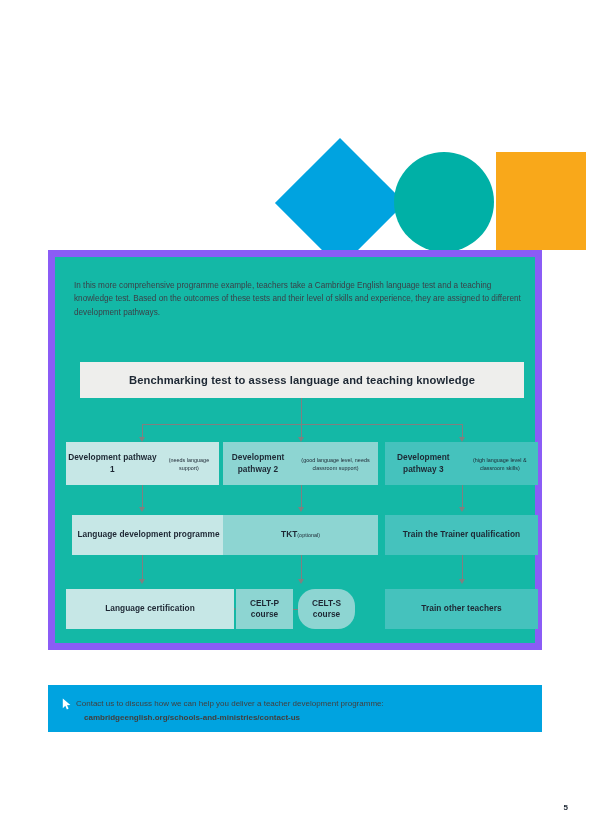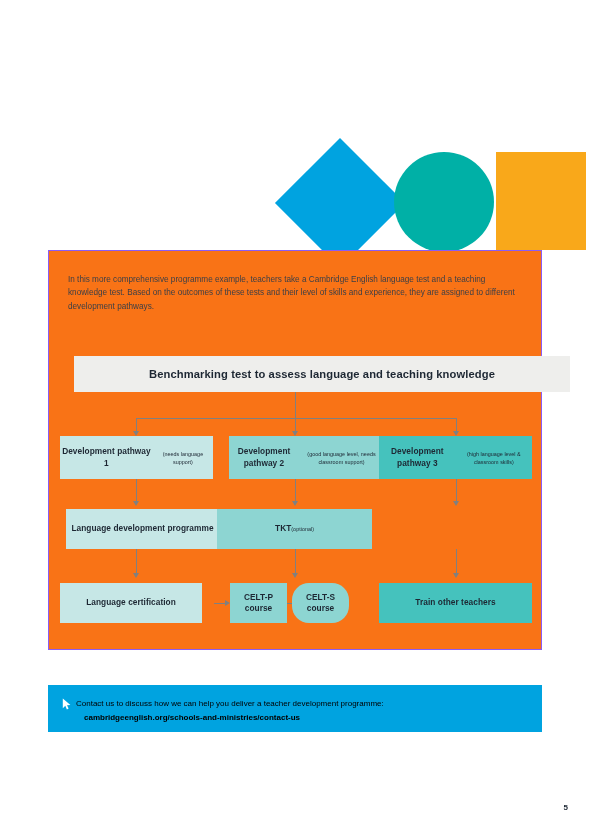--- a/index.html
+++ b/index.html
@@ -38,22 +38,22 @@
     left: 496px; top: 152px;
     width: 90px; height: 98px;
     background: #f9a81a;
   }
 
   
   .card {
     position: absolute;
     left: 48px; top: 250px;
     width: 494px; height: 400px;
-    background: #f97316;
-    border: 1px solid #8b5cf6;
+    background: #14b8a6;
+    border: 7px solid #8b5cf6;
   }
 
   .intro {
     position: absolute;
     left: 19px; top: 22px;
     width: 456px;
     font-size: 8.2px;
     line-height: 1.62;
     color: #3b3f47;
   }
@@ -85,53 +85,53 @@
     font-size: 5.4px;
     line-height: 1.3;
     margin-top: 2px;
     letter-spacing: 0.02px;
   }
 
   
   .benchmark {
     position: absolute;
     left: 25px; top: 105px;
-    width: 496px; height: 36px;
+    width: 444px; height: 36px;
     background: #eeeeec;
     display: flex;
     align-items: center;
     justify-content: center;
   }
   .benchmark .title {
     font-size: 11.2px;
     font-weight: bold;
     color: #1d2733;
     letter-spacing: 0.1px;
   }
 
   
   .c-light { background: #c6e7e6; }
   .c-mid   { background: #8dd5d2; }
   .c-dark  { background: #45c2bd; }
 
   
   .r1 { top: 185px; height: 43px; }
   .r1.col1 { left: 11px;  width: 153px; }
-  .r1.col2 { left: 168px; width: 155px; margin-left: 12px; }
+  .r1.col2 { left: 168px; width: 155px; }
   .r1.col3 { left: 330px; width: 153px; }
 
   
   .r2 { top: 258px; height: 40px; }
   .r2.col1 { left: 17px;  width: 153px; }
   .r2.col2 { left: 168px; width: 155px; }
   .r2.col3 { left: 330px; width: 153px; }
 
   
   .r3 { top: 332px; height: 40px; }
-  .r3.col1 { left: 11px;  width: 142px; }
+  .r3.col1 { left: 11px;  width: 168px; }
   .r3.celtp { left: 181px; width: 57px; }
   .r3.celts { left: 243px; width: 57px; border-radius: 17px; }
   .r3.col3 { left: 330px; width: 153px; }
 
   
   .conn { position: absolute; background: #808080; }
   .vline { width: 1px; }
   .hline { height: 1px; }
 
   .arrow-down {
@@ -148,21 +148,21 @@
     border-bottom: 3.5px solid transparent;
     border-left: 5px solid #808080;
   }
 
   
   .banner {
     position: absolute;
     left: 48px; top: 685px;
     width: 494px; height: 47px;
     background: #00a3e0;
-    color: #000000;
+    color: #404040;
   }
   .banner-cursor {
     position: absolute;
     left: 14px; top: 13px;
     width: 10px; height: 12px;
   }
   .banner-text {
     position: absolute;
     left: 28px; top: 12px;
     width: 450px;
@@ -228,20 +228,23 @@
     <div class="arrow-down" style="left:84px;  top:250px;"></div>
     <div class="arrow-down" style="left:243px; top:250px;"></div>
     <div class="arrow-down" style="left:404px; top:250px;"></div>
 
     <div class="box r2 col1 c-light">
       <span class="title">Language development programme</span>
     </div>
     <div class="box r2 col2 c-mid">
       <span class="title">TKT</span>
       <span class="sub">(optional)</span>
+    </div>
+    <div class="box r2 col3 c-dark">
+      <span class="title">Train the Trainer qualification</span>
     </div>
 
     <div class="conn vline" style="left:87px;  top:298px; height:24px;"></div>
     <div class="conn vline" style="left:246px; top:298px; height:24px;"></div>
     <div class="conn vline" style="left:407px; top:298px; height:24px;"></div>
     <div class="arrow-down" style="left:84px;  top:322px;"></div>
     <div class="arrow-down" style="left:243px; top:322px;"></div>
     <div class="arrow-down" style="left:404px; top:322px;"></div>
 
     <div class="conn hline" style="left:165px; top:352px; width:12px;"></div>

